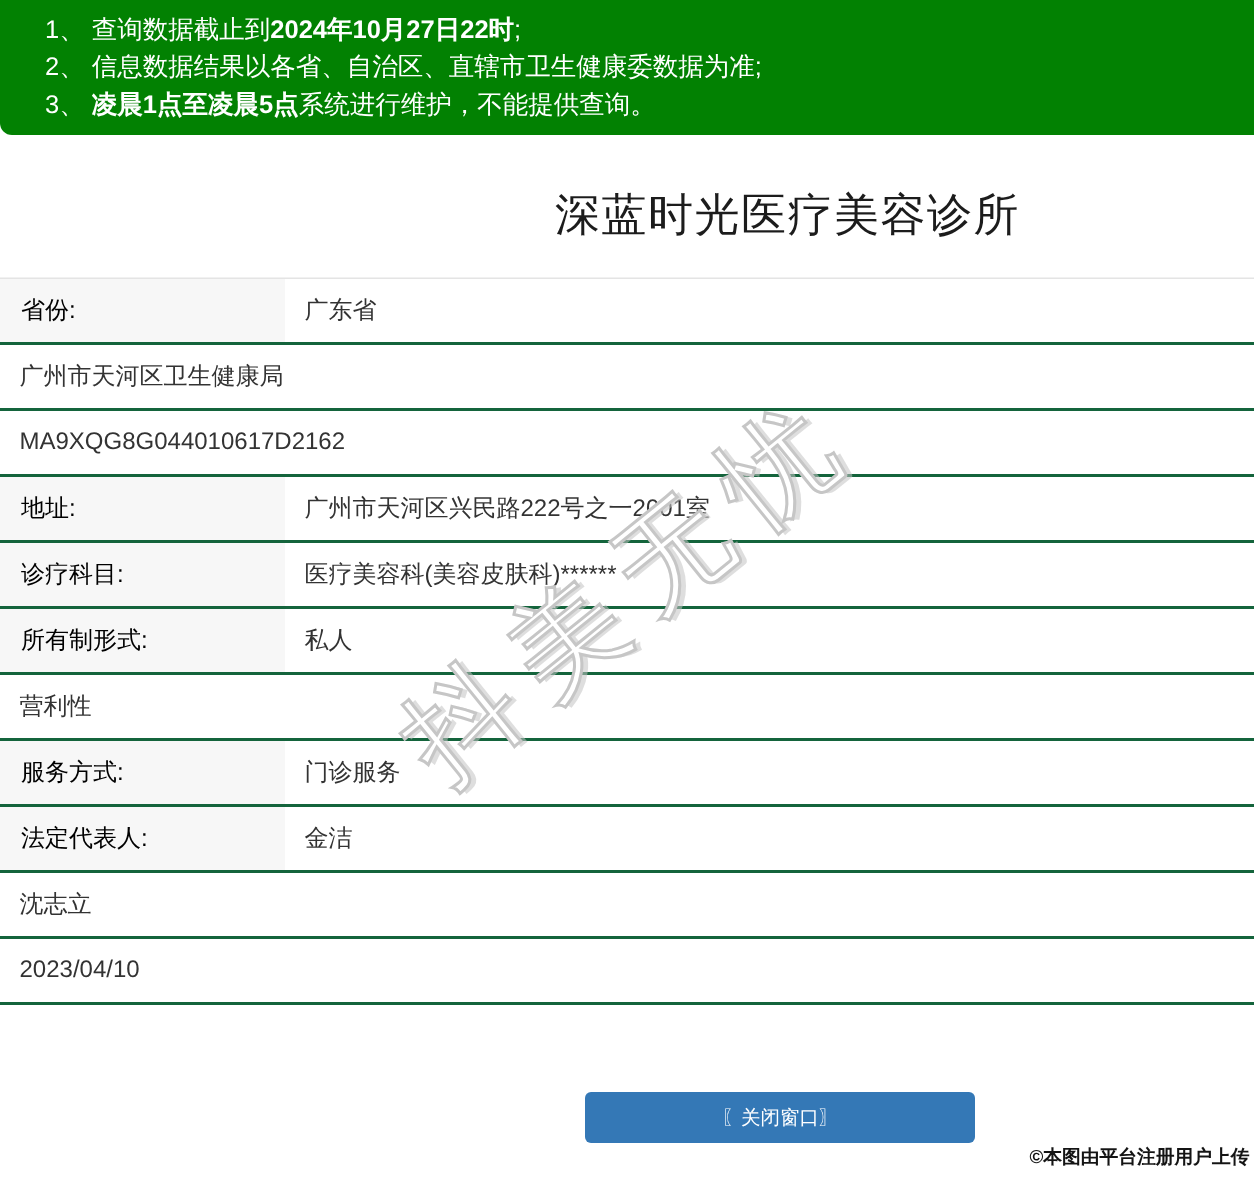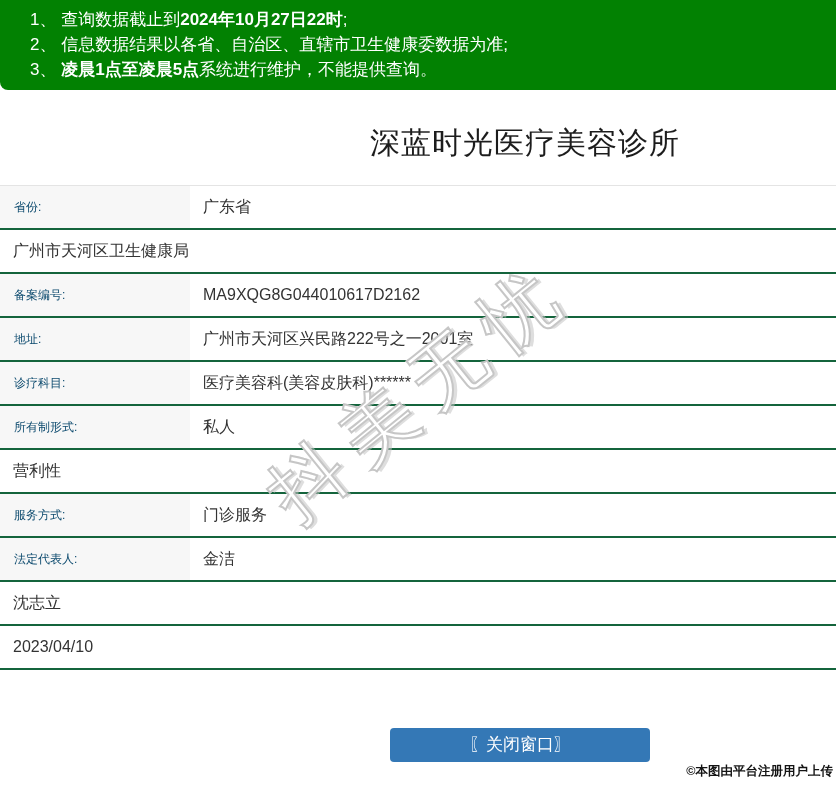--- a/index.html
+++ b/index.html
@@ -49,22 +49,22 @@
     min-height: 44px;
     border-bottom: 2px solid #14643c;
     align-items: stretch;
   }
   .row .label {
     width: 190px;
     background: #f7f7f7;
     padding-left: 14px;
     display: flex;
     align-items: center;
-    font-size: 12px;
-    color: #0c4a6e;
+    font-size: 16px;
+    color: #000000;
   }
   .row .value {
     flex: 1;
     padding-left: 13px;
     display: flex;
     align-items: center;
     font-size: 16px;
     color: #333333;
   }
 
@@ -90,21 +90,21 @@
     text-align: center;
     margin-top: 58px;
   }
   .close-btn {
     display: inline-block;
     width: 260px;
     height: 34px;
     line-height: 34px;
     background: #3478b6;
     color: #ffffff;
-    font-size: 17px;
+    font-size: 13px;
     text-align: center;
     border: none;
     border-radius: 4px;
     cursor: pointer;
     font-family: inherit;
   }
 
   
   .credit {
     position: absolute;
@@ -136,21 +136,20 @@
 
   <div class="table">
     <div class="row">
       <div class="label">省份:</div>
       <div class="value">广东省</div>
     </div>
     <div class="row">
       <div class="value">广州市天河区卫生健康局</div>
     </div>
     <div class="row">
-      <div class="label">备案编号:</div>
       <div class="value">MA9XQG8G044010617D2162</div>
     </div>
     <div class="row">
       <div class="label">地址:</div>
       <div class="value">广州市天河区兴民路222号之一2001室</div>
     </div>
     <div class="row">
       <div class="label">诊疗科目:</div>
       <div class="value">医疗美容科(美容皮肤科)******</div>
     </div>

